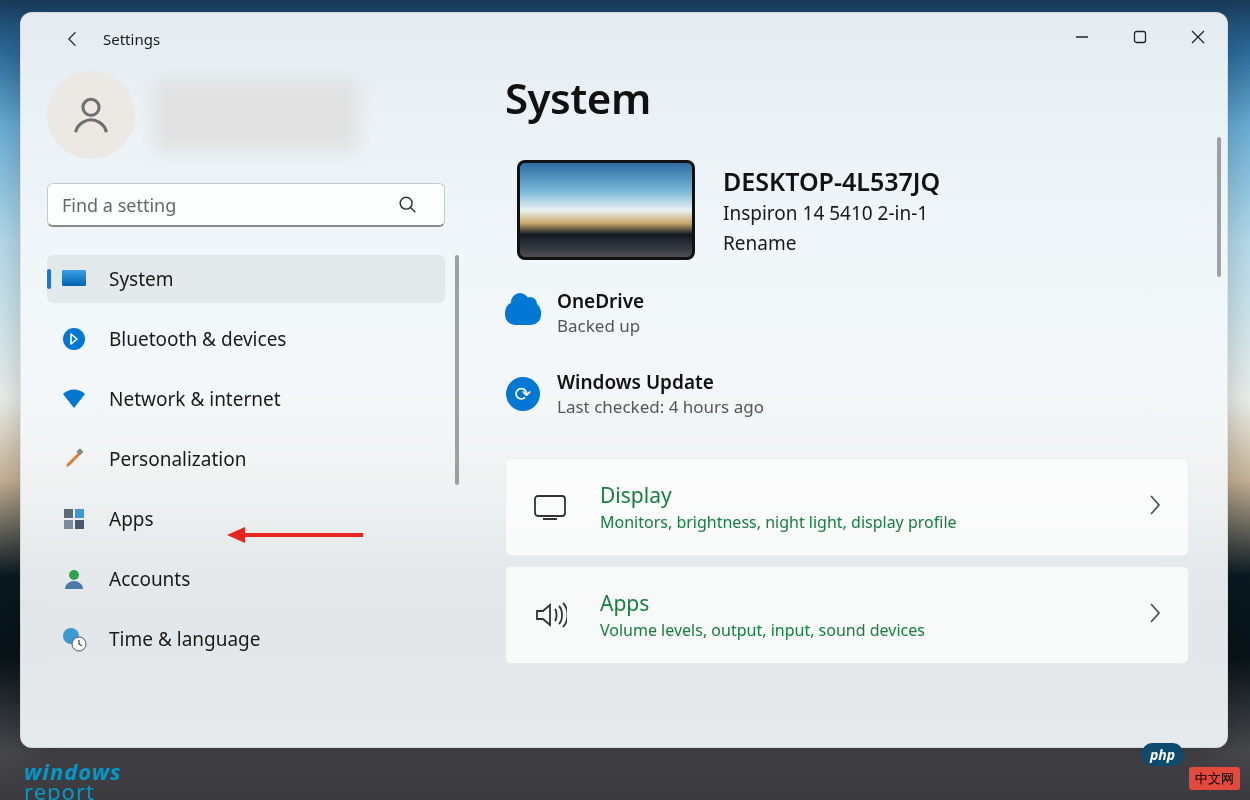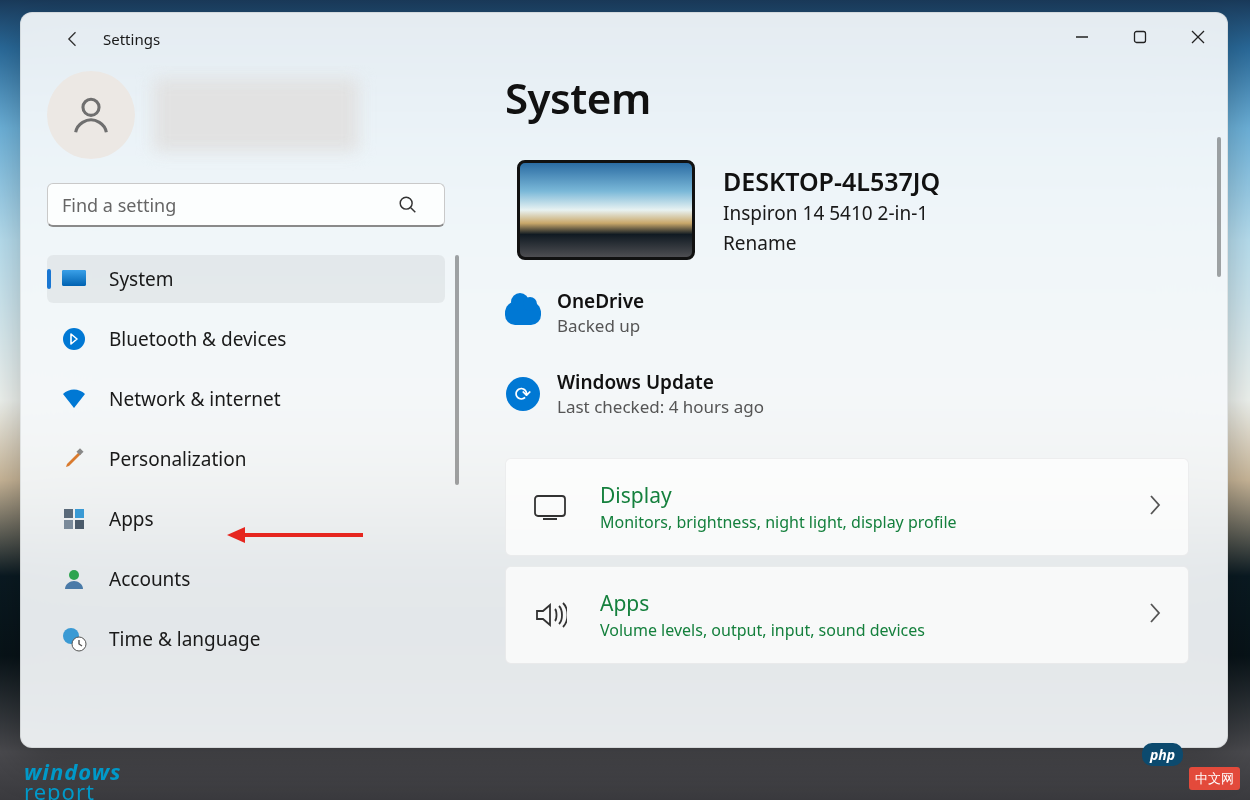--- a/index.html
+++ b/index.html
@@ -64,21 +64,21 @@
   .card-icon { width:36px; height:36px; display:flex; align-items:center; justify-content:center; color:#333;}
   .card-text { flex:1; }
   .card-title { font-size:21px; font-weight:400; color:#15803d;}
   .card-sub { font-size:16px; color:#15803d; margin-top:2px;}
   .card-chevron { color:#555; }
   .content-scroll { position:absolute; right:6px; top:72px; width:4px; height:140px; background: rgba(0,0,0,0.35); border-radius:2px; }
   .watermark-left { position:absolute; left:24px; bottom:-2px; color:#0099c9; font-weight:700; font-size:28px; line-height:0.9; font-style:italic; letter-spacing:-1px;}
   .watermark-left span{ display:block; font-style:normal; font-weight:400; letter-spacing:1px; font-size:22px;}
   .watermark-right { position:absolute; right:10px; bottom:10px; display:flex; align-items:center; gap:6px; }
   .wm-php { background:#0c4a6e; color:#fff; font-weight:700; padding:2px 8px; border-radius:10px; font-size:14px; font-style:italic;}
-  .wm-cn { background:#e34a3b; color:#ffffff; font-size:13px; padding:2px 6px; border-radius:3px;margin-top:48px;}
+  .wm-cn { background:#e34a3b; color:#000000; font-size:13px; padding:2px 6px; border-radius:3px;margin-top:48px;}
   
   .ms-logo { display:grid; grid-template-columns: 1fr 1fr; grid-template-rows:1fr 1fr; gap:2px; width:32px; height:32px;}
   .ms-logo div:nth-child(1){background:#f25022;} .ms-logo div:nth-child(2){background:#7fba00;}
   .ms-logo div:nth-child(3){background:#00a4ef;} .ms-logo div:nth-child(4){background:#ffb900;}
   
   .onedrive { width:36px; height:24px; background:#0078d4; border-radius: 12px 12px 10px 10px; position:relative;}
   .onedrive::before{content:"";position:absolute;width:18px;height:18px;background:#0078d4;border-radius:50%;top:-8px;left:6px;}
   .onedrive::after{content:"";position:absolute;width:14px;height:14px;background:#0078d4;border-radius:50%;top:-4px;left:18px;}
   
   .update { width:34px; height:34px; border-radius:50%; background:#0078d4; display:flex; align-items:center; justify-content:center; color:#fff; font-size:20px;}

